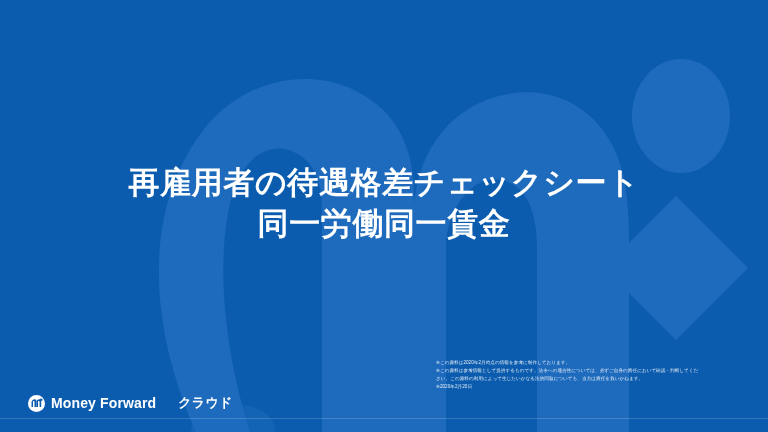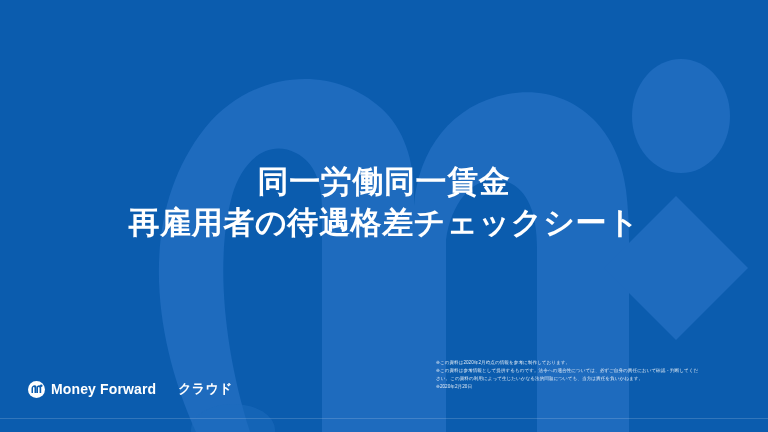--- a/index.html
+++ b/index.html
@@ -73,21 +73,21 @@
     font-size: 4.6px;
     line-height: 8.1px;
     letter-spacing: 0.01em;
     white-space: nowrap;
   }
 
   
   #logo {
     position: absolute;
     left: 28px;
-    top: 380px;
+    top: 394px;
     display: flex;
     align-items: center;
     gap: 6px;
     z-index: 5;
   }
   #logo-mark {
     width: 17px;
     height: 17px;
     flex: 0 0 auto;
     display: block;
@@ -154,22 +154,22 @@
                L 676 340
                Z"></path>
 
       <ellipse cx="233" cy="430" rx="42" ry="26" opacity="0.55"></ellipse>
     </g>
   </svg>
 
   <div id="bottom-rule"></div>
 
   <div id="title-block">
+    <div class="title-line" id="title-line-2">再雇用者の待遇格差チェックシート</div>
     <div class="title-line" id="title-line-1">同一労働同一賃金</div>
-    <div class="title-line" id="title-line-2">再雇用者の待遇格差チェックシート</div>
   </div>
 
   <div id="disclaimer">
     <div class="disclaimer-line">※この資料は2020年2月時点の情報を参考に制作しております。</div>
     <div class="disclaimer-line">※この資料は参考情報として提供するものです。法令への適合性については、必ずご自身の責任において確認・判断してくだ</div>
     <div class="disclaimer-line">さい。この資料の利用によって生じたいかなる法的問題についても、当方は責任を負いかねます。</div>
     <div class="disclaimer-line">※2020年2月20日</div>
   </div>
 
   <div id="logo">

